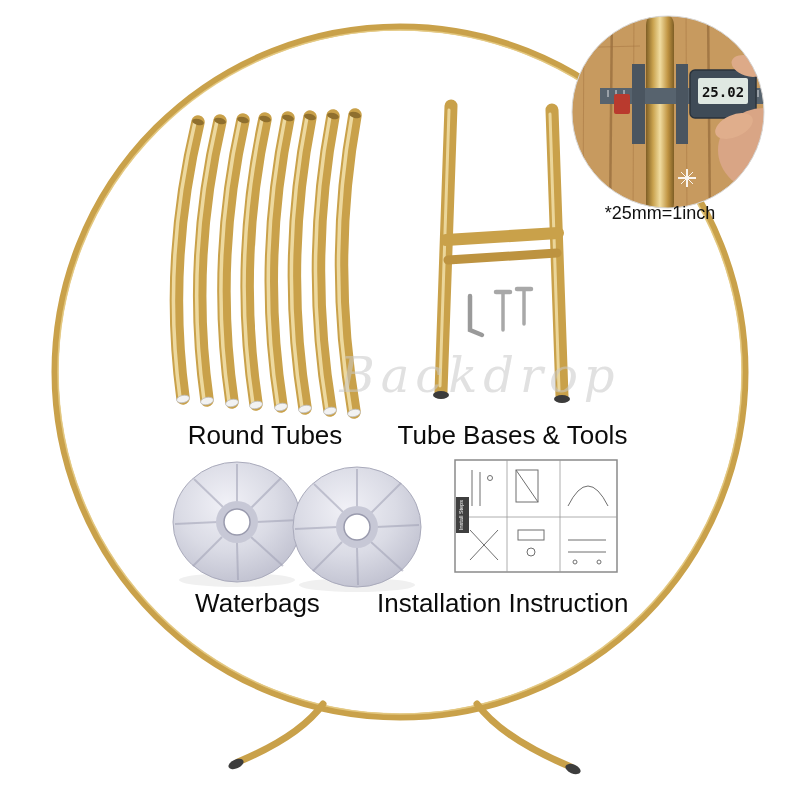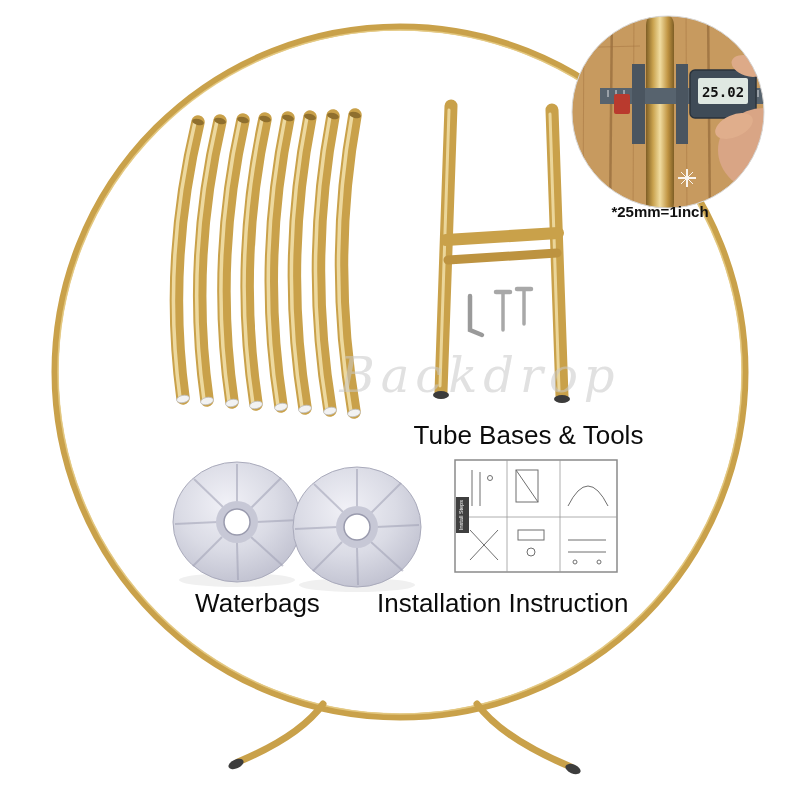--- a/index.html
+++ b/index.html
@@ -1,22 +1,22 @@
 <!DOCTYPE html>
 <html><head>
 <meta charset="utf-8">
 <style>
   html,body{margin:0;padding:0;background:#ffffff;}
   #stage{position:relative;width:800px;height:800px;background:#ffffff;overflow:hidden;
          font-family:"Liberation Sans",sans-serif;}
   #art{position:absolute;left:0;top:0;}
   .label{position:absolute;color:#0b0b0b;font-size:26px;text-align:center;
          font-family:"Liberation Sans",sans-serif;white-space:nowrap;}
-  .note{position:absolute;color:#111;font-size:15px;text-align:center;
-        font-family:"Liberation Sans",sans-serif;font-weight:bold;}
+  .note{position:absolute;color:#111;font-size:18px;text-align:center;
+        font-family:"Liberation Sans",sans-serif;}
 </style>
 </head>
 <body>
 
 <div id="stage">
 
 <svg id="art" width="800" height="800" viewBox="0 0 800 800">
   <defs>
     <radialGradient id="bagGrad" cx="42%" cy="35%" r="70%">
       <stop offset="0%" stop-color="#F1F1F7"></stop>
@@ -206,17 +206,18 @@
         <line x1="678" y1="178" x2="696" y2="178" stroke-width="2"></line>
         <line x1="687" y1="169" x2="687" y2="187" stroke-width="2"></line>
         <line x1="681" y1="172" x2="693" y2="184" stroke-width="1"></line>
         <line x1="693" y1="172" x2="681" y2="184" stroke-width="1"></line>
       </g>
     </g>
     <circle cx="668" cy="112" r="96" fill="none" stroke="#d8d8d8" stroke-width="1"></circle>
   </g>
 </svg>
 
-  <div class="label" style="left:411px;top:420px;width:235px;">Tube Bases &amp;  Tools</div>
+  <div class="label" style="left:175px;top:420px;width:180px;">Round Tubes</div>
+  <div class="label" style="left:395px;top:420px;width:235px;">Tube Bases &amp;  Tools</div>
   <div class="label" style="left:377px;top:588px;width:250px;">Installation Instruction</div>
   <div class="label" style="left:175px;top:588px;width:165px;">Waterbags</div>
   <div class="note" style="left:585px;top:203px;width:150px;">*25mm=1inch</div>
 </div>
 
 </body></html>

